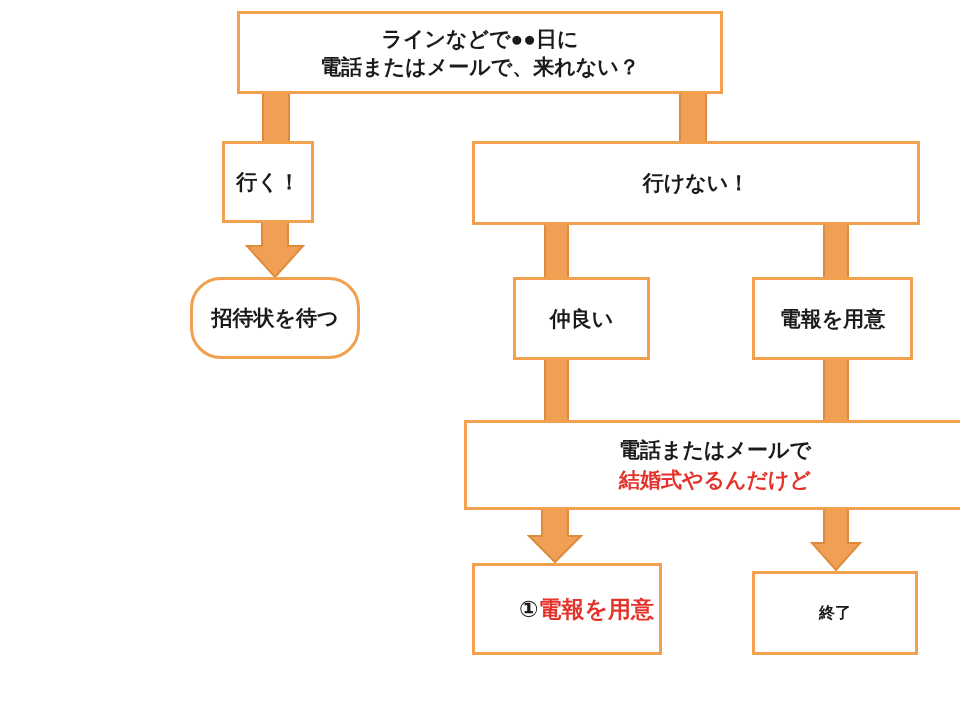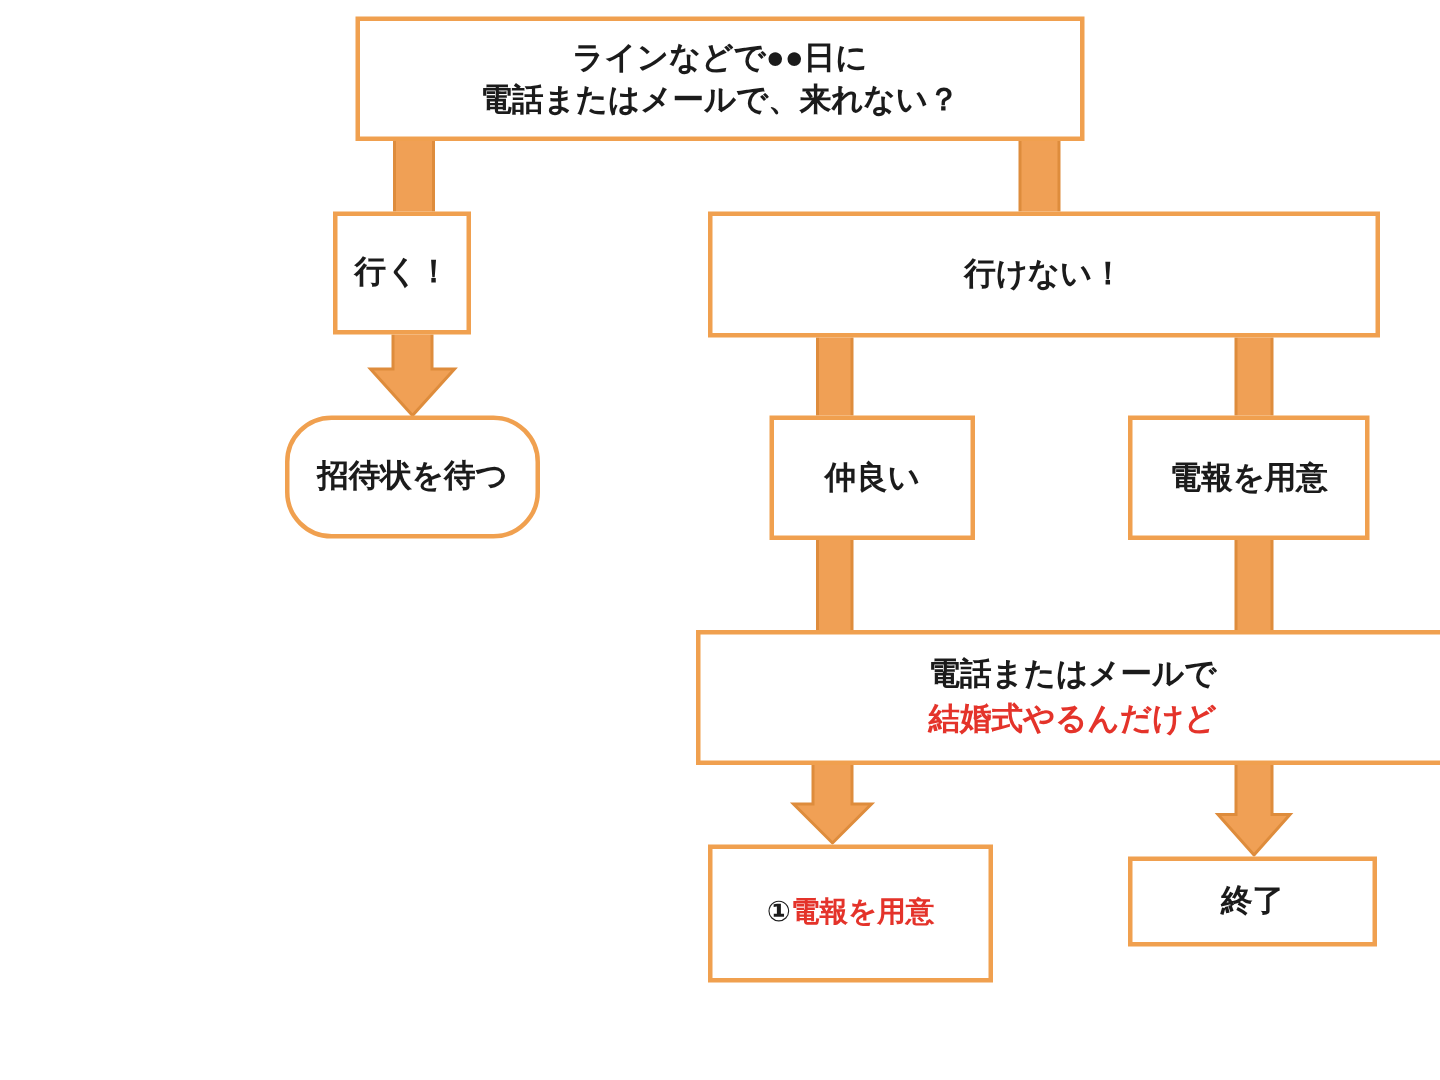--- a/index.html
+++ b/index.html
@@ -37,25 +37,25 @@
   .node .red{color:var(--emphasis);}
   #node-question{left:237px;top:11px;width:486px;height:83px;font-size:21px;}
   #node-go{left:222px;top:141px;width:92px;height:82px;font-size:21px;}
   #node-cannot-go{left:472px;top:141px;width:448px;height:84px;font-size:21px;}
   #node-wait-invitation{left:190px;top:277px;width:170px;height:82px;font-size:21px;border-radius:31px;}
   #node-close-friend{left:495px;top:277px;width:137px;height:83px;font-size:21px;margin-left:18px;}
   #node-ordinary{left:752px;top:277px;width:161px;height:83px;font-size:21px;}
   #node-tell-reason{left:464px;top:420px;width:502px;height:90px;font-size:21px;line-height:30px;}
   #node-prepare{
     left:472px;top:563px;width:190px;height:92px;
-    align-items:center;text-align:left;
-    padding:0 5px;font-size:19px;line-height:34px;
+    align-items:flex-end;text-align:left;
+    padding:0 5px;font-size:23px;line-height:34px;
   }
   #node-prepare .marker{color:var(--text);}
-  #node-end{left:752px;top:571px;width:166px;height:60px;font-size:21px;}
+  #node-end{left:752px;top:571px;width:166px;height:84px;font-size:16px;}
   .bar{fill:var(--arrow-fill);stroke:var(--arrow-border);stroke-width:2;}
 </style>
 </head>
 <body>
 
 <div id="canvas">
 
   <svg id="connector-layer" width="960" height="720" viewBox="0 0 960 720">
     <rect class="bar" x="263" y="92" width="26" height="53"></rect>
     <rect class="bar" x="680" y="92" width="26" height="53"></rect>

